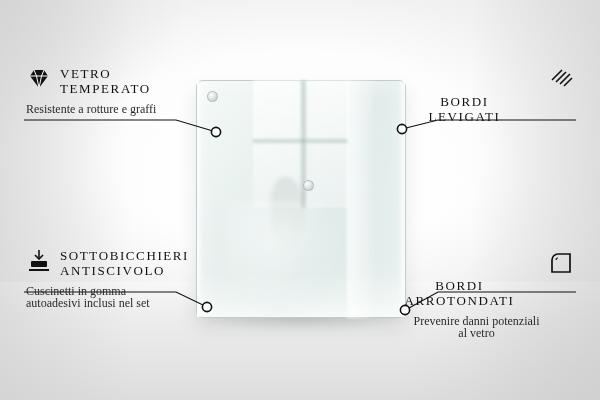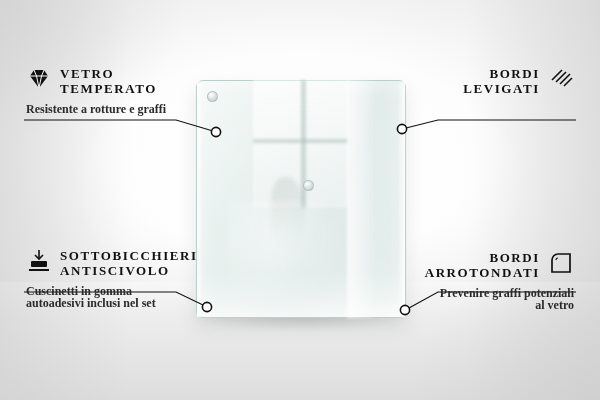--- a/index.html
+++ b/index.html
@@ -137,40 +137,39 @@
     width: 222px;
     height: 22px;
     background: radial-gradient(ellipse at 50% 30%, rgba(110,120,120,0.35), rgba(110,120,120,0) 72%);
     filter: blur(3px);
   }
 
   
   .callout {
     position: absolute;
     color: #161616;
-    font-weight: bold;
   }
   .callout .title {
     font-family: "Liberation Serif", serif;
     font-size: 13px;
     letter-spacing: 1.6px;
     line-height: 15px;
     color: #111111;
     white-space: pre-line;
   }
   .callout .desc {
     font-family: "Liberation Serif", serif;
     font-size: 12px;
     line-height: 12px;
     color: #2a2a2a;
     margin-top: 7px;
     white-space: pre-line;
   }
   .callout.left { text-align: left; }
-  .callout.right { text-align: right; }
+  .callout.right { text-align: center; margin-top: 28px; }
 
   .icon-box {
     position: absolute;
     width: 26px;
     height: 26px;
     color: #111111;
   }
   .icon-box svg { display: block; }
 
   .leader {
@@ -281,17 +280,17 @@
   <div class="callout left" id="callout-sottobicchieri">
     <div class="title" style="padding-left:34px;">SOTTOBICCHIERI
 ANTISCIVOLO</div>
     <div class="desc">Cuscinetti in gomma
 autoadesivi inclusi nel set</div>
   </div>
 
   <div class="callout right" id="callout-bordi-arrotondati">
     <div class="title" style="padding-right:34px;">BORDI
 ARROTONDATI</div>
-    <div class="desc">Prevenire graffi potenziali
+    <div class="desc">Prevenire danni potenziali
 al vetro</div>
   </div>
 
 </div>
 
 </body></html>

